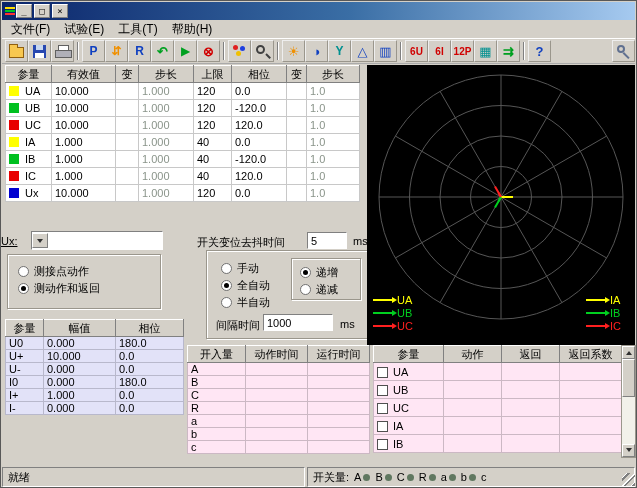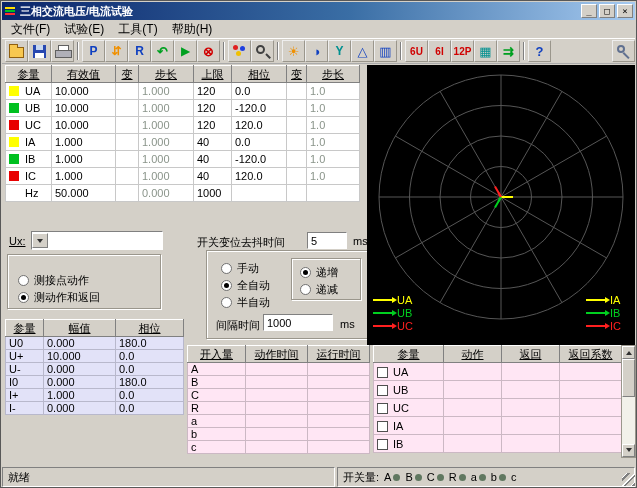--- a/index.html
+++ b/index.html
@@ -31,21 +31,21 @@
   .i-printer{width:15px;height:12px;position:relative;}
   .i-printer::before{content:"";position:absolute;left:3px;top:0;width:9px;height:5px;background:#fff;border:1px solid #606060;}
   .i-printer::after{content:"";position:absolute;left:0;top:5px;width:15px;height:6px;background:#b0b0b8;border:1px solid #606060;}
   .i-zoom{width:9px;height:9px;border:2px solid #404040;border-radius:50%;position:relative;margin:-4px 4px 0 0;}
   .i-zoom::after{content:"";position:absolute;width:2px;height:6px;background:#404040;left:7px;top:7px;transform:rotate(-45deg);transform-origin:1px 0;}
   .i-palette{width:5px;height:5px;border-radius:50%;background:#e02020;box-shadow:7px 1px 0 #2040e0,3px 6px 0 #f0c000;margin:-7px 8px 0 0;}
   .i-key{width:8px;height:8px;border:2px solid #607090;border-radius:50%;position:relative;margin:-4px 6px 0 0;}
   .i-key::after{content:"";position:absolute;left:5px;top:5px;width:8px;height:2px;background:#607090;transform:rotate(45deg);transform-origin:0 0;}
   
   table{border-collapse:collapse;table-layout:fixed;}
-  th{background:#d4d0c8;border:1px solid;border-color:#fff #808080 #808080 #fff;font-weight:normal;font-size:11px;height:17px;overflow:hidden;white-space:nowrap;text-decoration:underline;}
+  th{background:#d4d0c8;border:1px solid;border-color:#fff #808080 #808080 #fff;font-weight:normal;font-size:11px;height:17px;overflow:hidden;white-space:nowrap;}
   td{overflow:hidden;white-space:nowrap;padding:0 3px;}
   .param-table{left:4px;top:64px;}
   .param-table table{width:354px;background:#fff;border:1px solid #808080;}
   .param-table td{border:1px solid #c8c8c8;height:17px;}
   .chip{display:inline-block;width:10px;height:10px;margin-right:6px;vertical-align:-1px;}
   .dim{color:#8a948a;}
   .derived-table{left:4px;top:318px;}
   .derived-table table{width:178px;}
   .derived-table td{border:1px solid #b8b8cc;height:13px;background:#e2e2f8;}
   .switch-table{left:186px;top:344px;}
@@ -76,31 +76,30 @@
   .radio-row{display:flex;align-items:center;height:14px;margin-bottom:3px;white-space:nowrap;}
   
   .chart{left:366px;top:64px;width:268px;height:280px;background:#000;}
   .legend{position:absolute;}
   .lrow{display:flex;align-items:center;height:13px;font-size:11px;}
   .larrow{display:inline-block;width:20px;height:2px;background:currentColor;position:relative;margin-right:4px;}
   .larrow::after{content:"";position:absolute;right:-4px;top:-2px;border-left:5px solid currentColor;border-top:3px solid transparent;border-bottom:3px solid transparent;}
   
   .statusbar{left:1px;top:466px;right:1px;height:20px;display:flex;gap:2px;align-items:stretch;}
   .panel{border:1px solid;border-color:#808080 #fff #fff #808080;display:flex;align-items:center;padding:0 5px;white-space:nowrap;overflow:hidden;}
-  .p1{width:333px;} .p2{width:118px;} .p3{flex:1;align-items:center;}
+  .p1{width:303px;} .p2{width:118px;} .p3{flex:1;align-items:center;}
   .sw{display:flex;align-items:center;margin-left:5px;}
   .sw-dot{width:7px;height:7px;border-radius:50%;margin-left:2px;}
   .grip{position:absolute;right:1px;bottom:1px;width:13px;height:13px;background:repeating-linear-gradient(135deg,transparent 0 3px,#fff 3px 4px,#808080 4px 6px);}
 </style>
 </head>
 <body>
 
 <div class="abs titlebar">
   <span class="app-icon"></span>
-  <span class="title-text">三相交流电压/电流试验</span>
   <span class="win-buttons">
     <button class="winbtn"><span>_</span></button>
     <button class="winbtn"><span>□</span></button>
     <button class="winbtn"><span>×</span></button>
   </span>
 </div>
 
 <div class="abs menubar">
 
 <span class="menu-item">文件(F)</span>
@@ -272,46 +271,46 @@
           <td><span class="chip" style="background: rgb(232, 0, 0);"></span><span>IC</span></td>
           <td>1.000</td>
           <td></td>
           <td class="dim">1.000</td>
           <td>40</td>
           <td>120.0</td>
           <td></td>
           <td class="dim">1.0</td>
         </tr>
 
-
-        <tr>
-          <td><span class="chip" style="visibility: hidden;"></span><span>Hz</span></td>
-          <td>50.000</td>
-          <td></td>
-          <td class="dim">0.000</td>
-          <td>1000</td>
-          <td></td>
-          <td></td>
-          <td class="dim"></td>
-        </tr>
+        <tr>
+          <td><span class="chip" style="background: rgb(0, 0, 208);"></span><span>Ux</span></td>
+          <td>10.000</td>
+          <td></td>
+          <td class="dim">1.000</td>
+          <td>120</td>
+          <td>0.0</td>
+          <td></td>
+          <td class="dim">1.0</td>
+        </tr>
+
       </tbody>
   </table>
 </div>
 
-<span class="abs lbl" style="left:8px;top:234px;text-decoration:underline;">Ux:</span>
+<span class="abs lbl" style="left:0;top:234px;text-decoration:underline;">Ux:</span>
 <div class="abs combo sunken">
   <span class="combo-btn">
       <span class="tri-down"></span>
     </span>
 </div>
 <span class="abs lbl" style="left:196px;top:234px;">开关变位去抖时间</span>
 <input class="abs sunken" style="left: 306px; top: 231px; width: 40px; height: 17px;" value="5">
 <span class="abs lbl" style="left:352px;top:234px;">ms</span>
 
-<div class="abs groupbox" style="left:6px;top:253px;width:154px;height:55px;padding:18px 0 0 10px;">
+<div class="abs groupbox" style="left:6px;top:253px;width:154px;height:55px;padding:9px 0 0 10px;">
 
     <label class="radio-row">
       <span class="radio"></span>
       <span>测接点动作</span>
     </label>
 
     <label class="radio-row">
       <span class="radio">
         <span class="dot"></span>
       </span>

